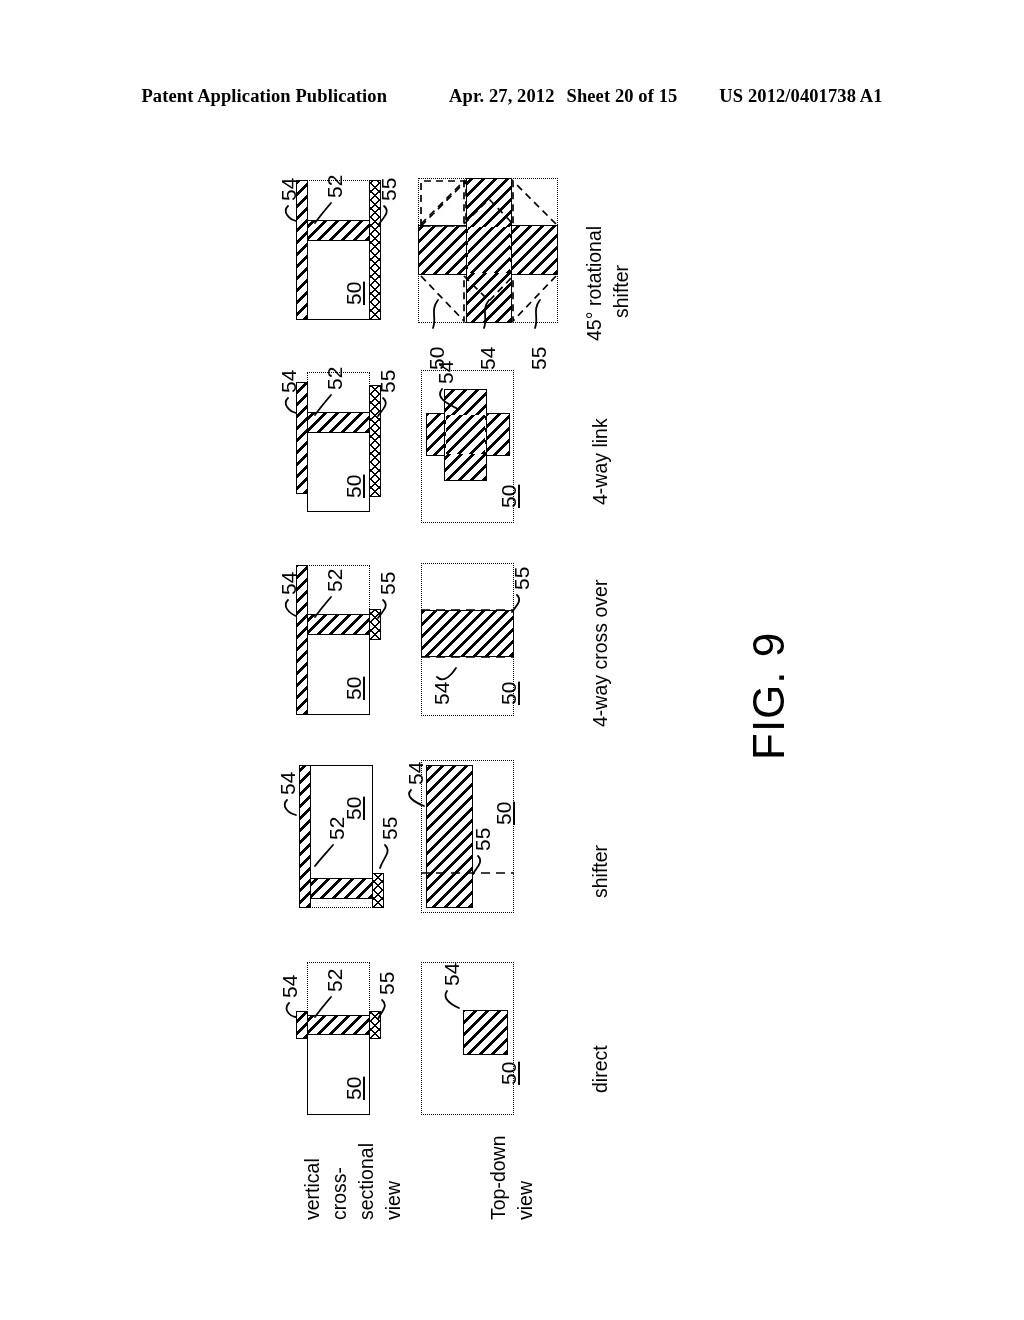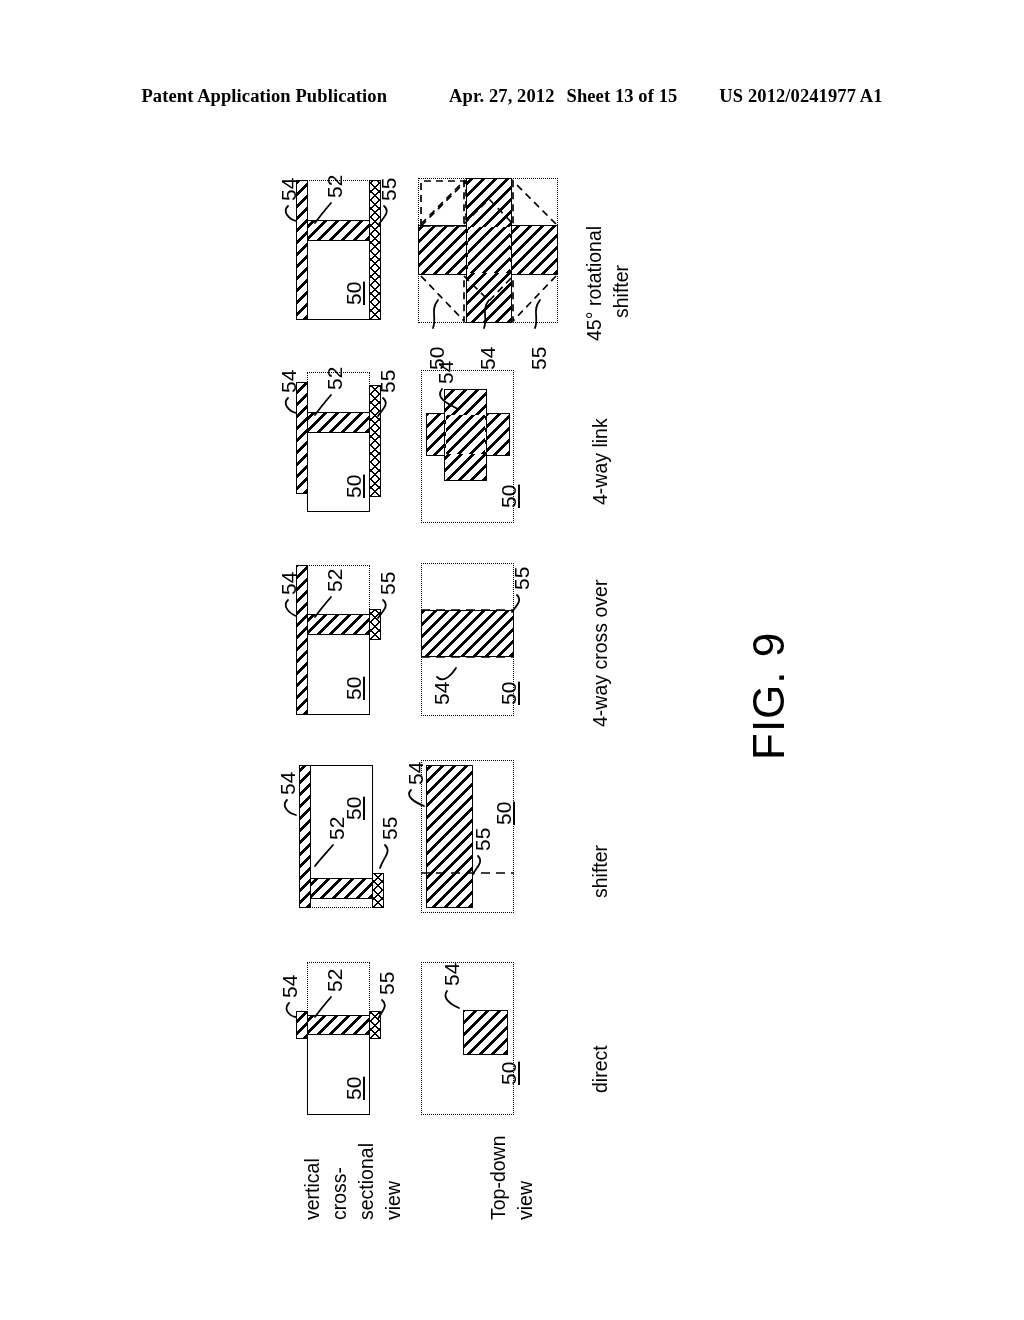--- a/index.html
+++ b/index.html
@@ -53,22 +53,22 @@
 
   svg.overlay{position:absolute;left:0;top:0;width:1024px;height:1320px;
               overflow:visible;pointer-events:none;}
 </style>
 </head>
 <body>
 
 <div id="header">
   <span class="h-pub">Patent Application Publication</span>
   <span class="h-date">Apr. 27, 2012</span>
-  <span class="h-sheet">Sheet 13 of 15</span>
-  <span class="h-num">US 2012/0241977 A1</span>
+  <span class="h-sheet">Sheet 20 of 15</span>
+  <span class="h-num">US 2012/0401738 A1</span>
 </div>
 
 <div id="figure">
 
   <div class="panel" style="left:307px;top:1033px;width:63px;height:82px;"></div>
   <div class="panel" style="left:307px;top:962px;width:63px;height:56px;border-style:dotted;border-width:1.3px;"></div>
 
   <div class="hatch45 bk" style="position:absolute;left:307px;top:1015px;width:63px;height:20px;"></div>
 
   <div class="hatch45 bk" style="position:absolute;left:296px;top:1011px;width:12px;height:28px;"></div>

